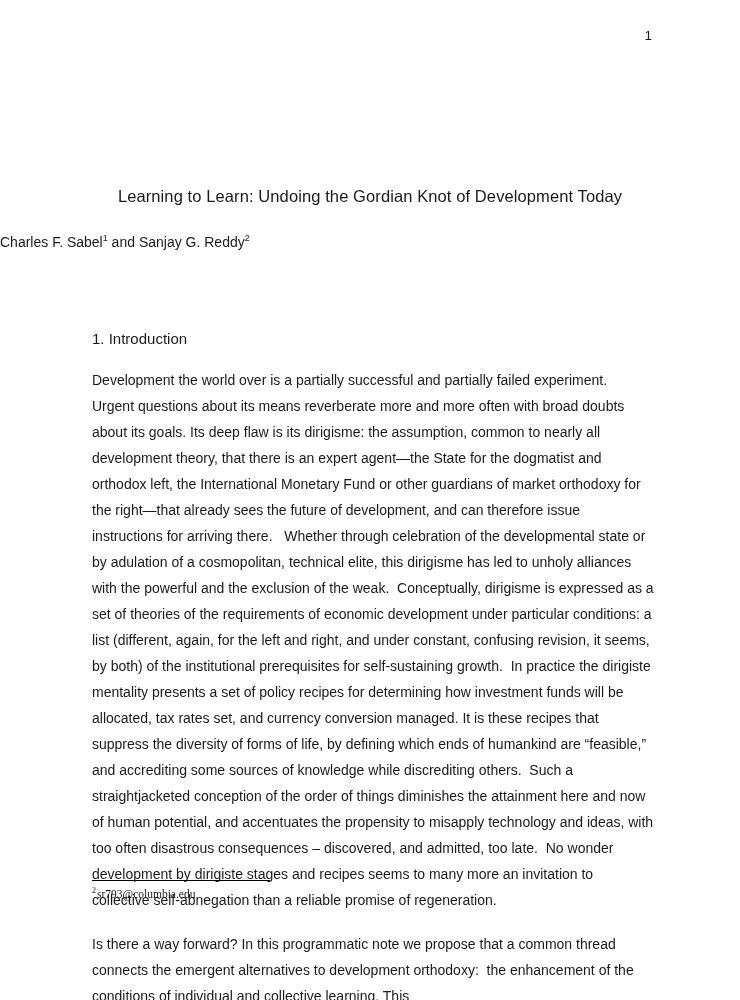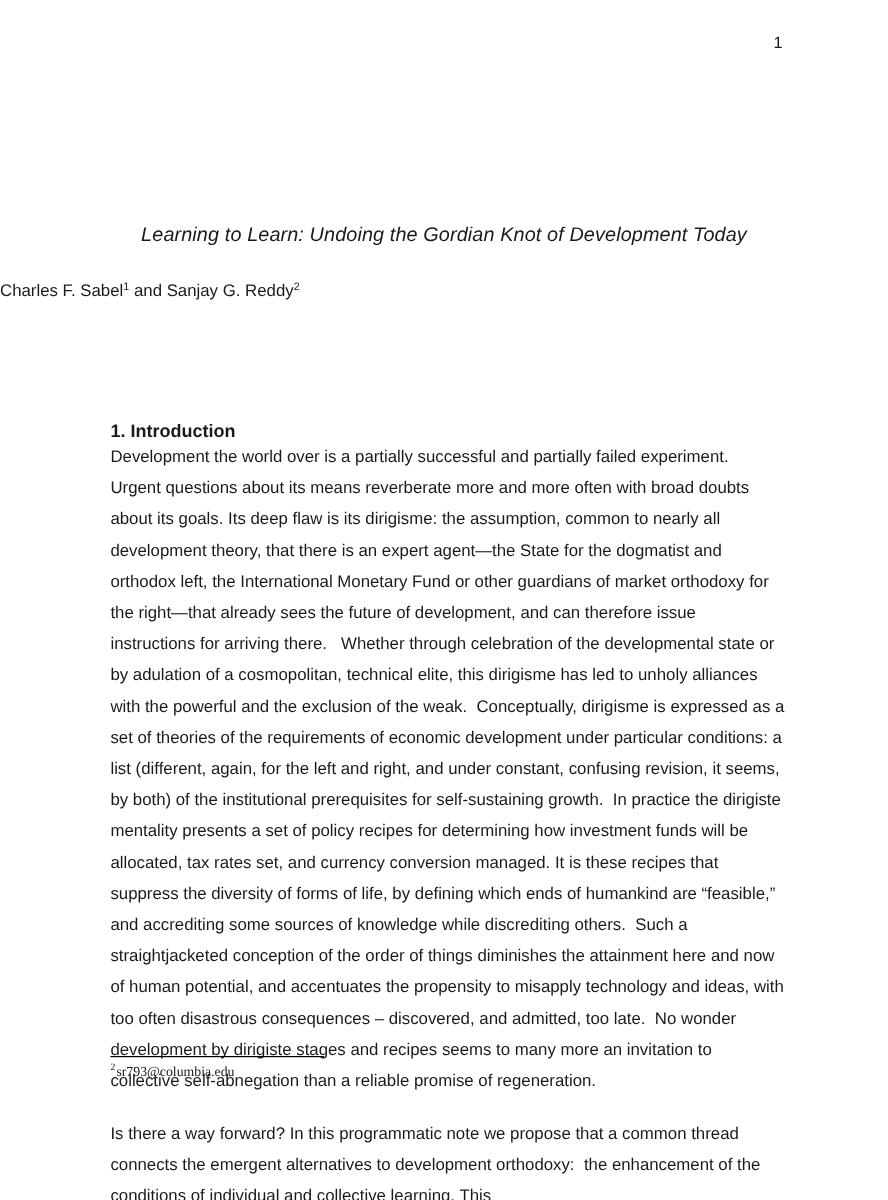--- a/index.html
+++ b/index.html
@@ -28,42 +28,40 @@
   }
   .title {
     position: absolute;
     top: 187px;
     left: 0;
     width: 100%;
     text-align: center;
     font-size: 16.5px;
     font-weight: 400;
     letter-spacing: 0.1px;
-    font-style: italic;
   }
   .authors {
     position: absolute;
     top: 234px;
     left: 0;
     width: 100%;
     text-align: left;
     font-size: 14px;
   }
   .authors sup {
     font-size: 9px;
     vertical-align: super;
     line-height: 0;
   }
   .section-heading {
     position: absolute;
     top: 330px;
     left: 92px;
     font-size: 15px;
-    font-weight: 700;
-    margin-top: 21px;
+    font-weight: 400;
   }
   .body-text {
     position: absolute;
     top: 367px;
     left: 92px;
     width: 562px;
     font-size: 14px;
     line-height: 26px;
     text-align: left;
   }

